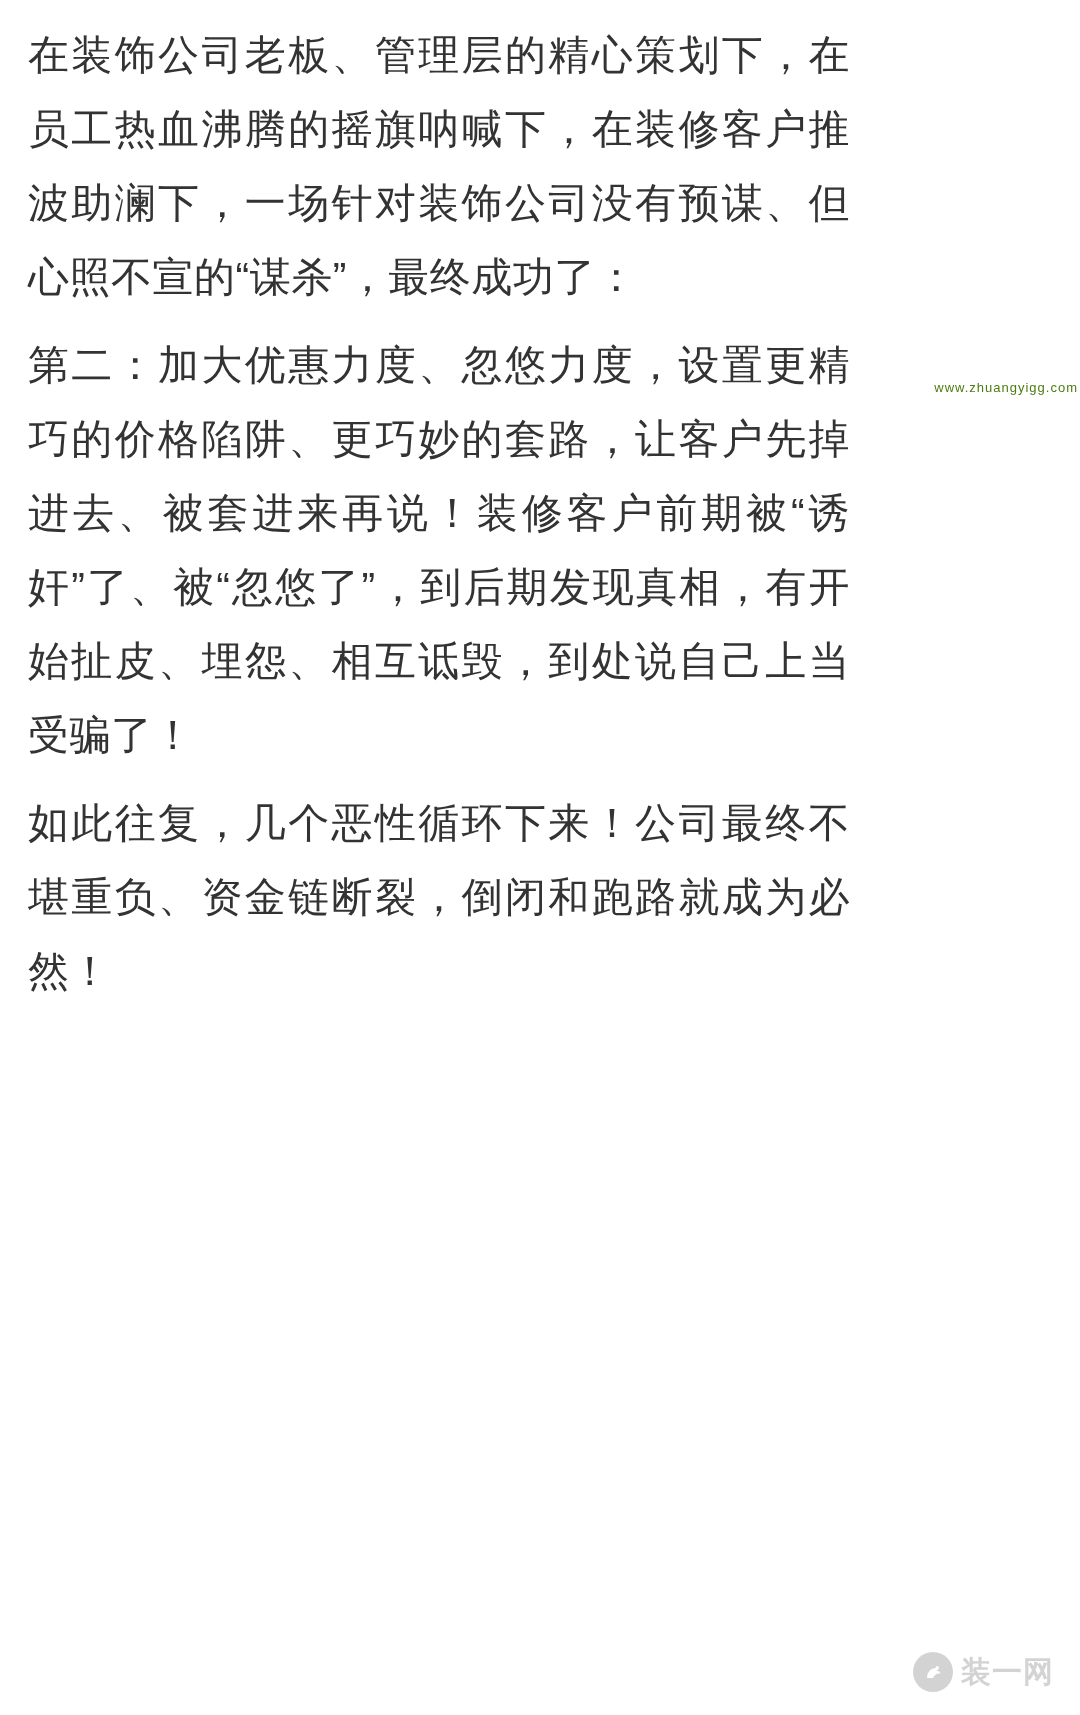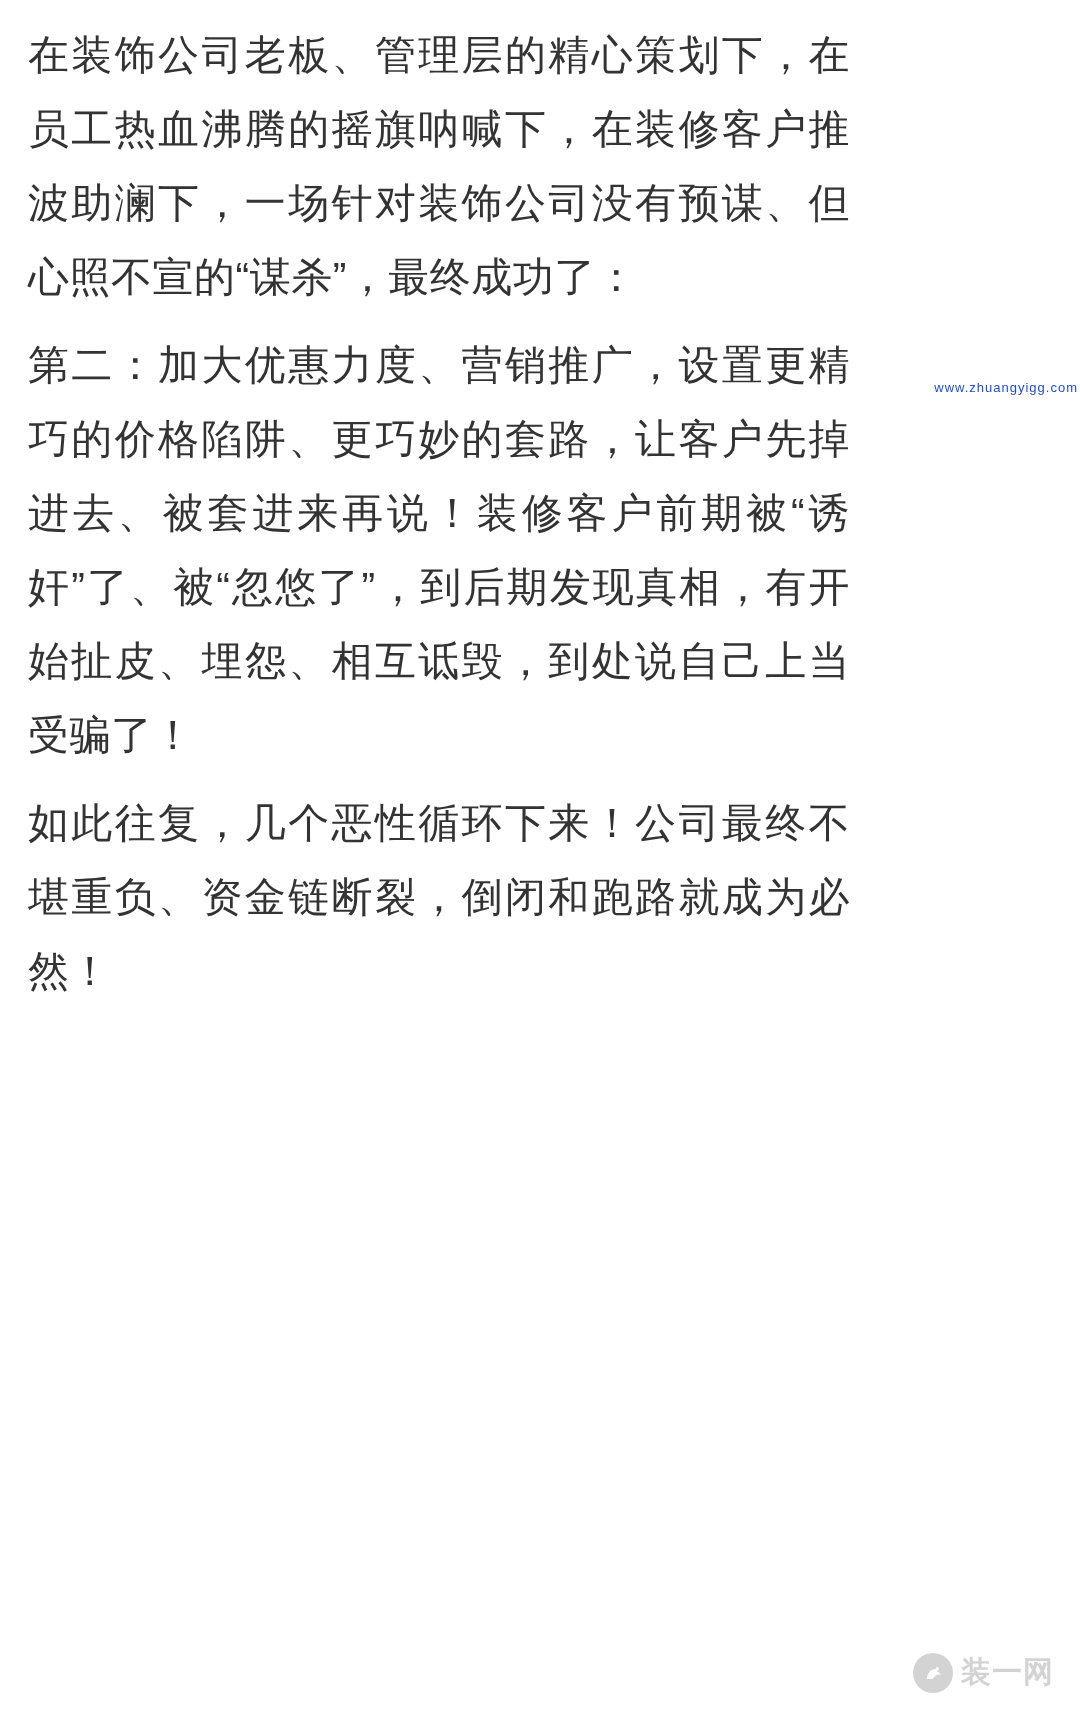--- a/index.html
+++ b/index.html
@@ -32,32 +32,32 @@
   }
   .para:last-child {
     margin-bottom: 11px;
   }
   
   .edge-watermark {
     position: absolute;
     right: 2px;
     top: 380px;
     font-size: 13px;
-    color: #1d4ed8;
+    color: #4d7c0f;
     letter-spacing: 1px;
     writing-mode: horizontal-tb;
     transform: rotate(0deg);
     user-select: none;
   }
   .brand-watermark {
     position: absolute;
     right: 26px;
     bottom: 22px;
     display: flex;
-    align-items: flex-end;
+    align-items: flex-start;
     gap: 8px;
     opacity: 0.65;
     user-select: none;
   }
   .brand-watermark .logo {
     width: 40px;
     height: 40px;
     border-radius: 50%;
     background: #bdbdbd;
     display: flex;
@@ -72,21 +72,21 @@
     color: #bdbdbd;
     font-weight: 700;
     letter-spacing: 1px;
   }
 </style>
 </head>
 <body>
 
 <div class="article">
   <p class="para">在装饰公司老板、管理层的精心策划下，在员工热血沸腾的摇旗呐喊下，在装修客户推波助澜下，一场针对装饰公司没有预谋、但心照不宣的“谋杀”，最终成功了：</p>
-  <p class="para">第二：加大优惠力度、营销推广，设置更精巧的价格陷阱、更巧妙的套路，让客户先掉进去、被套进来再说！装修客户前期被“诱奸”了、被“忽悠了”，到后期发现真相，有开始扯皮、埋怨、相互诋毁，到处说自己上当受骗了！</p>
+  <p class="para">第二：加大优惠力度、忽悠力度，设置更精巧的价格陷阱、更巧妙的套路，让客户先掉进去、被套进来再说！装修客户前期被“诱奸”了、被“忽悠了”，到后期发现真相，有开始扯皮、埋怨、相互诋毁，到处说自己上当受骗了！</p>
   <p class="para">如此往复，几个恶性循环下来！公司最终不堪重负、资金链断裂，倒闭和跑路就成为必然！</p>
 
 </div>
 
 <div class="edge-watermark">www.zhuangyigg.com</div>
 
 <div class="brand-watermark">
   <span class="logo">
     <svg width="26" height="26" viewBox="0 0 26 26" aria-hidden="true">
       <path d="M7 19c0-6 4-10 9-10 1.5 0 2.5.4 3.4 1.1-1.2.2-2.2.8-2.9 1.7 2.1.1 3.6 1.2 4.2 2.7-3.6-.6-6.6 1.2-7.6 4.5H7z" fill="#ffffff"></path>

